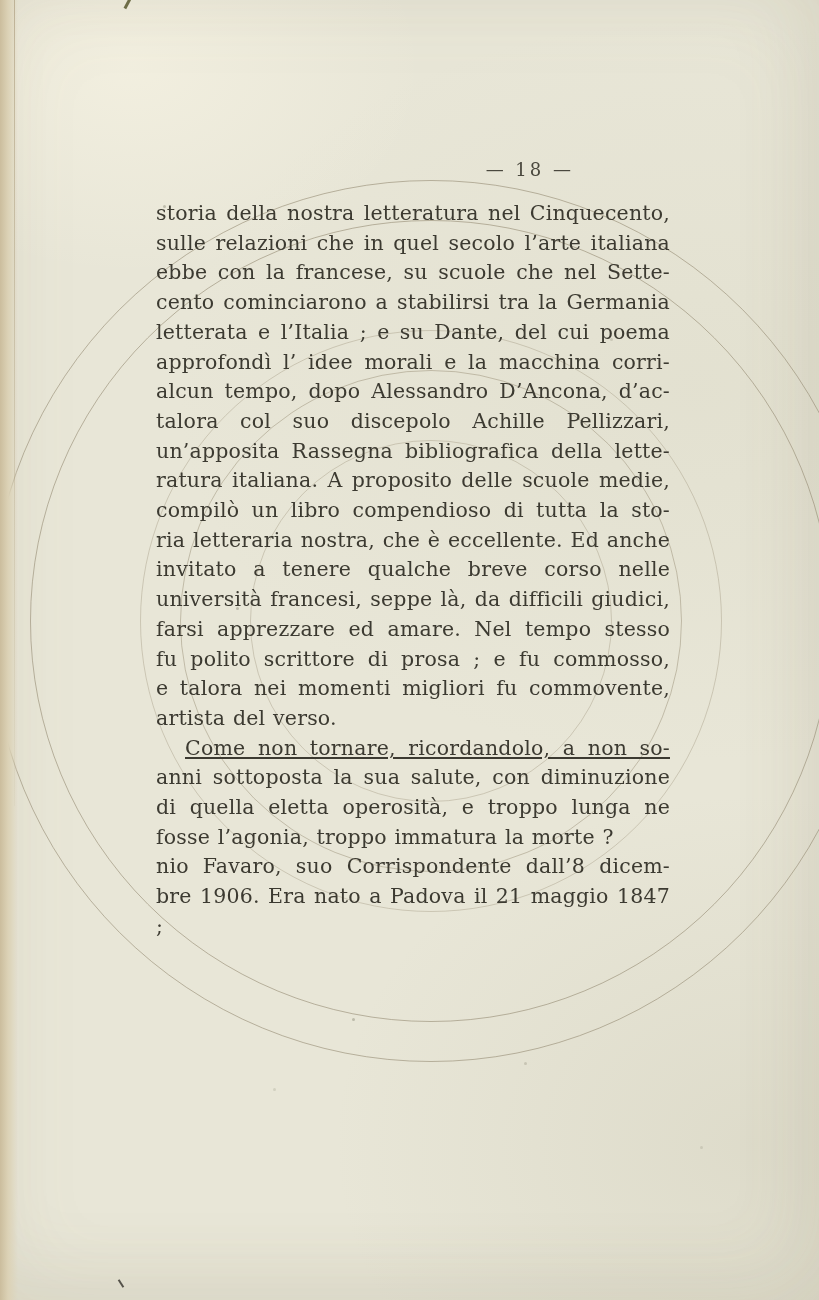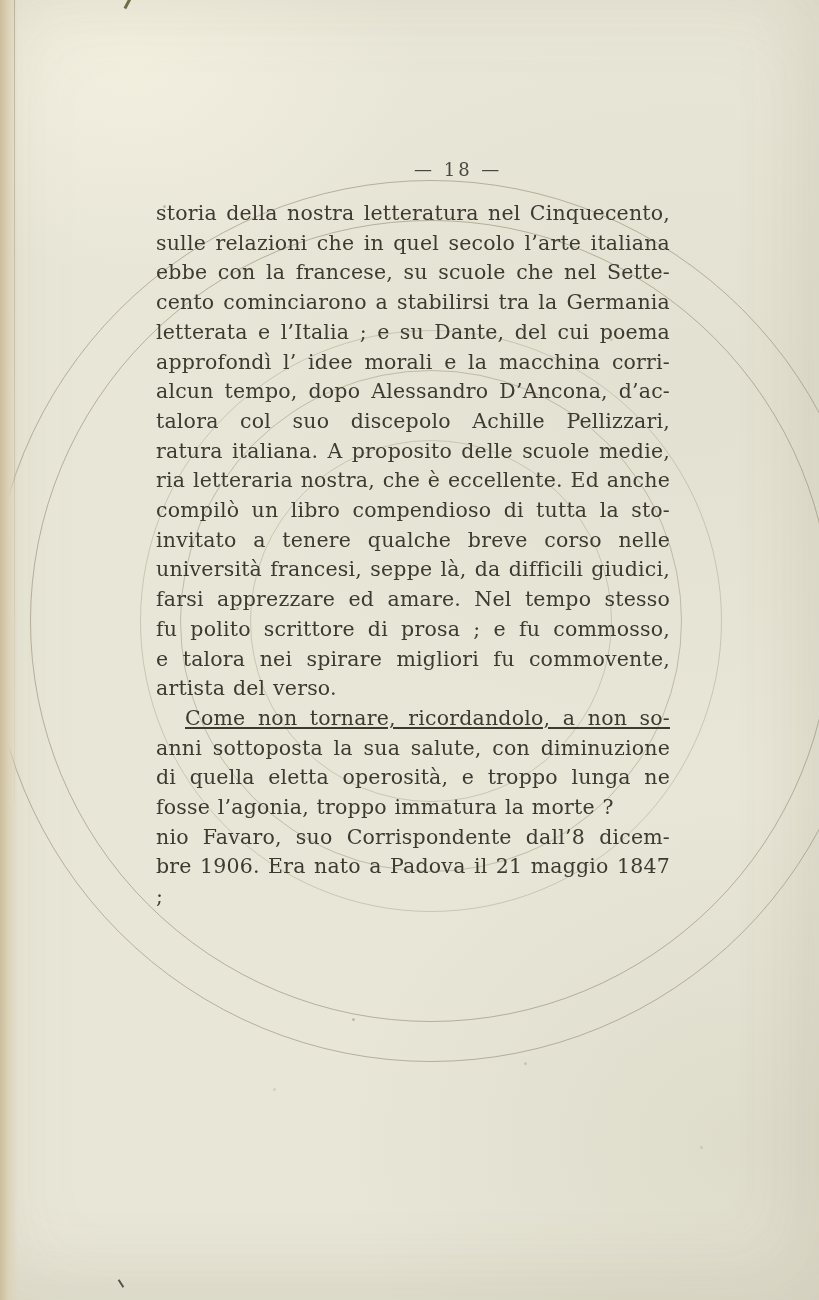--- a/index.html
+++ b/index.html
@@ -28,21 +28,21 @@
   .left-edge {
     position: absolute; left: 0; top: 0; bottom: 0; width: 18px;
     background: linear-gradient(90deg, var(--edge) 0%, #dcd2b6 45%, rgba(220,210,182,0) 100%);
   }
   .gutter-line {
     position: absolute; left: 14px; top: 0; height: 62%; width: 1px;
     background: linear-gradient(180deg, rgba(148,128,92,0.45), rgba(148,128,92,0.05));
   }
   .page-number {
     position: absolute; top: 159px; left: 414px; width: 160px;
-    text-align: left; font-size: 18px; letter-spacing: 3px;
+    text-align: right; font-size: 18px; letter-spacing: 3px;
     color: var(--ink_light);
   }
   .text-block {
     position: absolute; left: 156px; top: 199px; width: 514px;
     color: var(--ink);
     font-size: 20.5px;
     line-height: 29.7px;
     letter-spacing: 0.2px;
     word-spacing: 1px;
   }
@@ -87,28 +87,29 @@
 
   <div class="text-block">
       <div class="line">storia della nostra letteratura nel Cinquecento,</div>
       <div class="line">sulle relazioni che in quel secolo l’arte italiana</div>
       <div class="line">ebbe con la francese, su scuole che nel Sette-</div>
       <div class="line">cento cominciarono a stabilirsi tra la Germania</div>
       <div class="line">letterata e l’Italia ; e su Dante, del cui poema</div>
       <div class="line">approfondì l’ idee morali e la macchina corri-</div>
       <div class="line">alcun tempo, dopo Alessandro D’Ancona, d’ac-</div>
       <div class="line">talora col suo discepolo Achille Pellizzari,</div>
+      <div class="line">un’apposita Rassegna bibliografica della lette-</div>
       <div class="line">ratura italiana. A proposito delle scuole medie,</div>
+      <div class="line">compilò un libro compendioso di tutta la sto-</div>
       <div class="line">ria letteraria nostra, che è eccellente. Ed anche</div>
-      <div class="line">compilò un libro compendioso di tutta la sto-</div>
       <div class="line">invitato a tenere qualche breve corso nelle</div>
       <div class="line">università francesi, seppe là, da difficili giudici,</div>
       <div class="line">farsi apprezzare ed amare. Nel tempo stesso</div>
       <div class="line">fu polito scrittore di prosa ; e fu commosso,</div>
-      <div class="line">e talora nei spirare migliori fu commovente,</div>
+      <div class="line">e talora nei momenti migliori fu commovente,</div>
       <div class="line end">artista del verso.</div>
       <div class="line indent">Come non tornare, ricordandolo, a non so-</div>
       <div class="line">anni sottoposta la sua salute, con diminuzione</div>
       <div class="line">di quella eletta operosità, e troppo lunga ne</div>
       <div class="line end">fosse l’agonia, troppo immatura la morte ?</div>
       <div class="line">nio Favaro, suo Corrispondente dall’8 dicem-</div>
       <div class="line">bre 1906. Era nato a Padova il 21 maggio 1847 ;</div>
     </div>
 
 </div>

